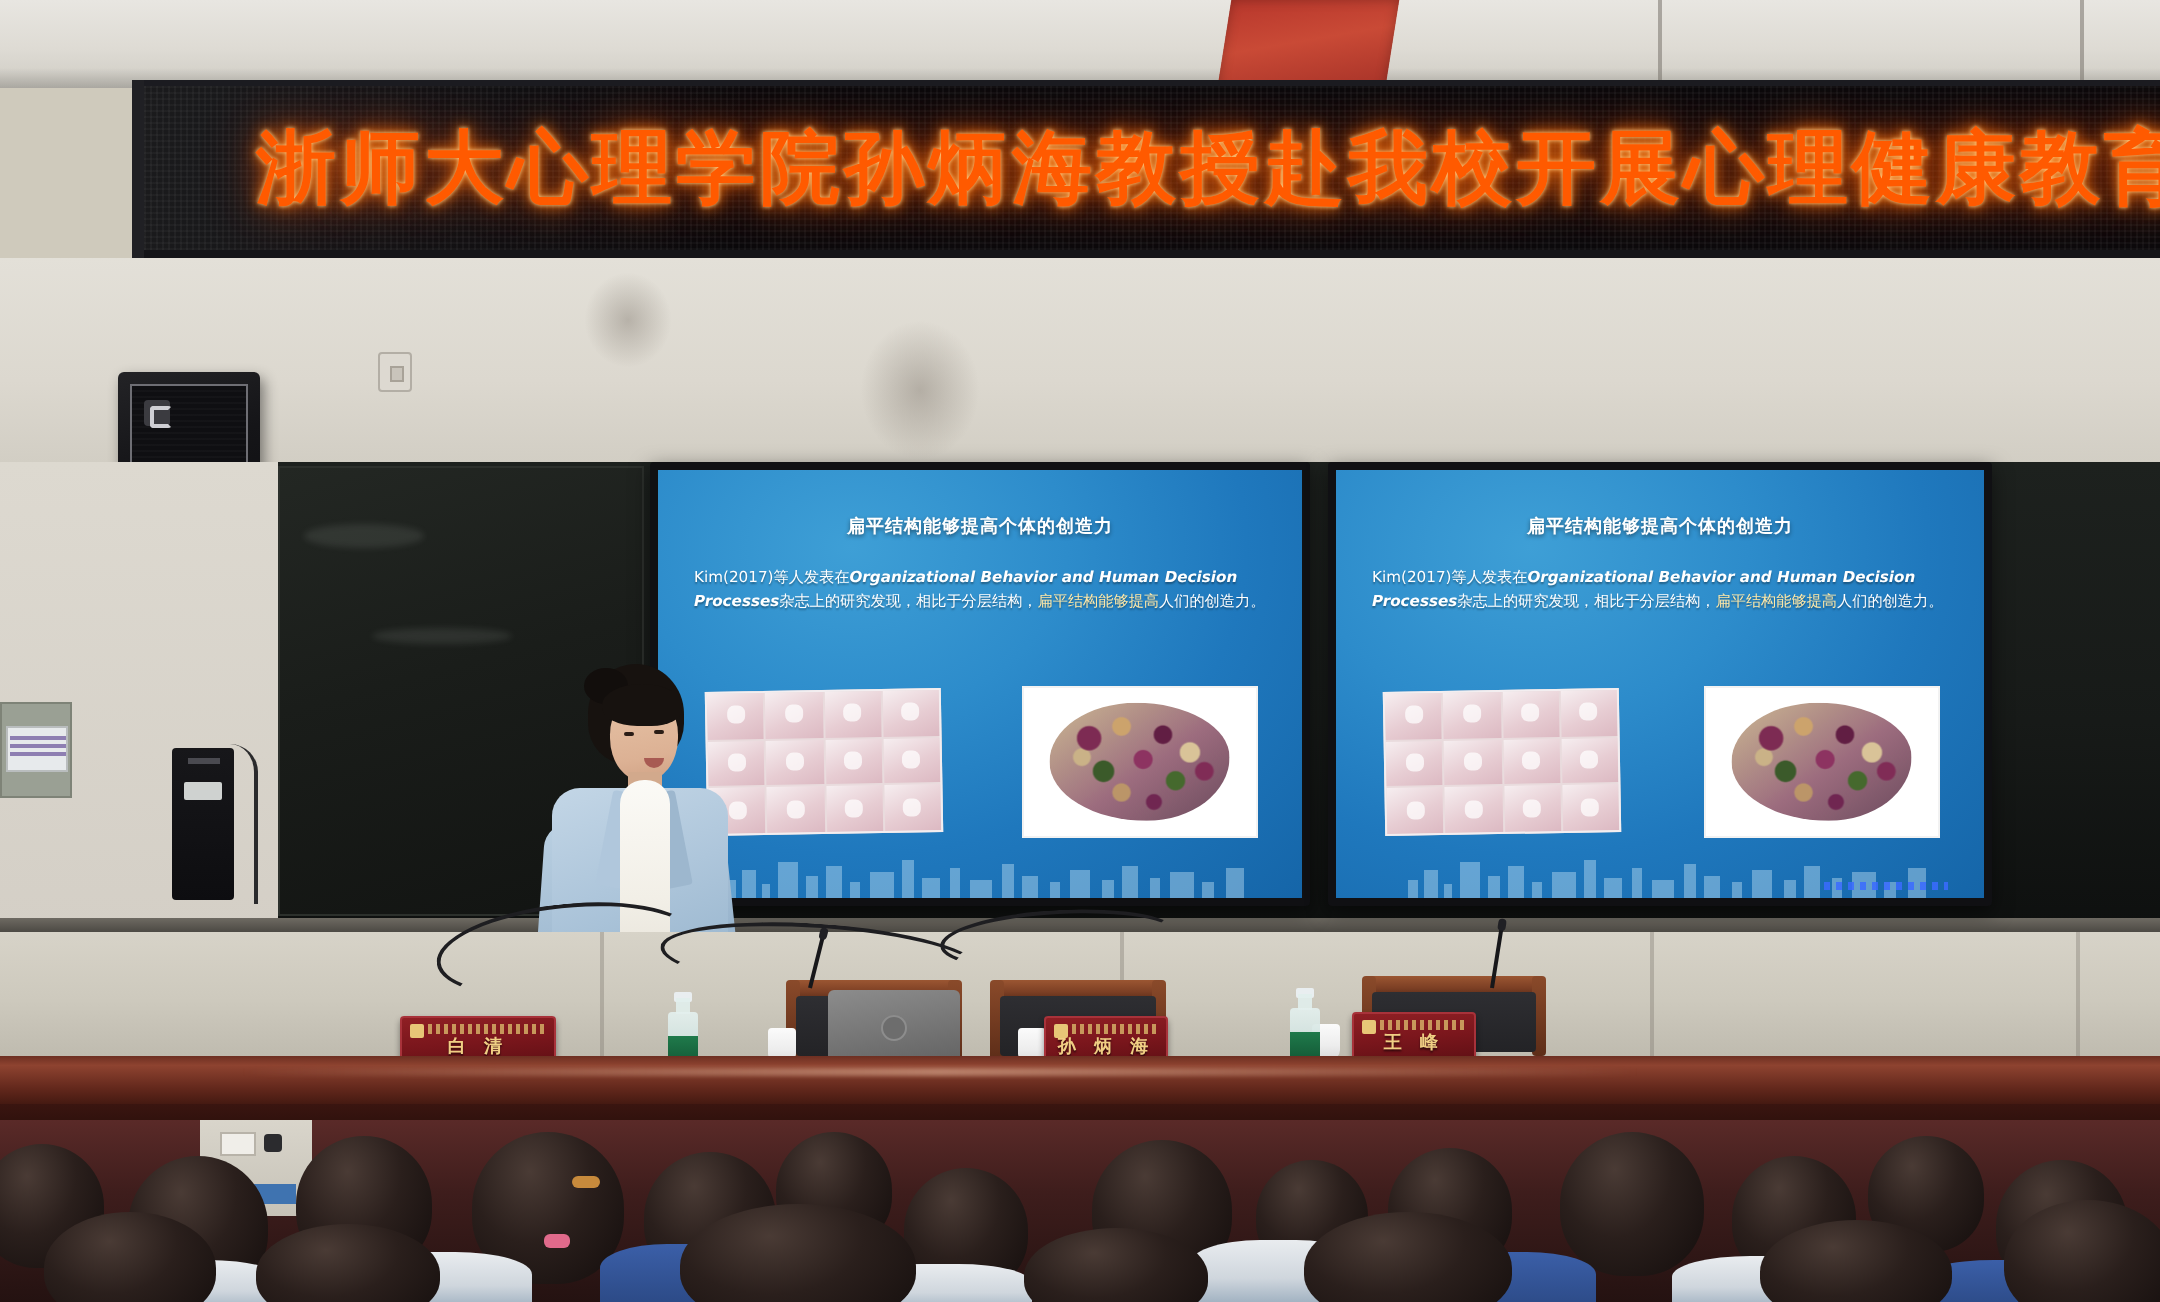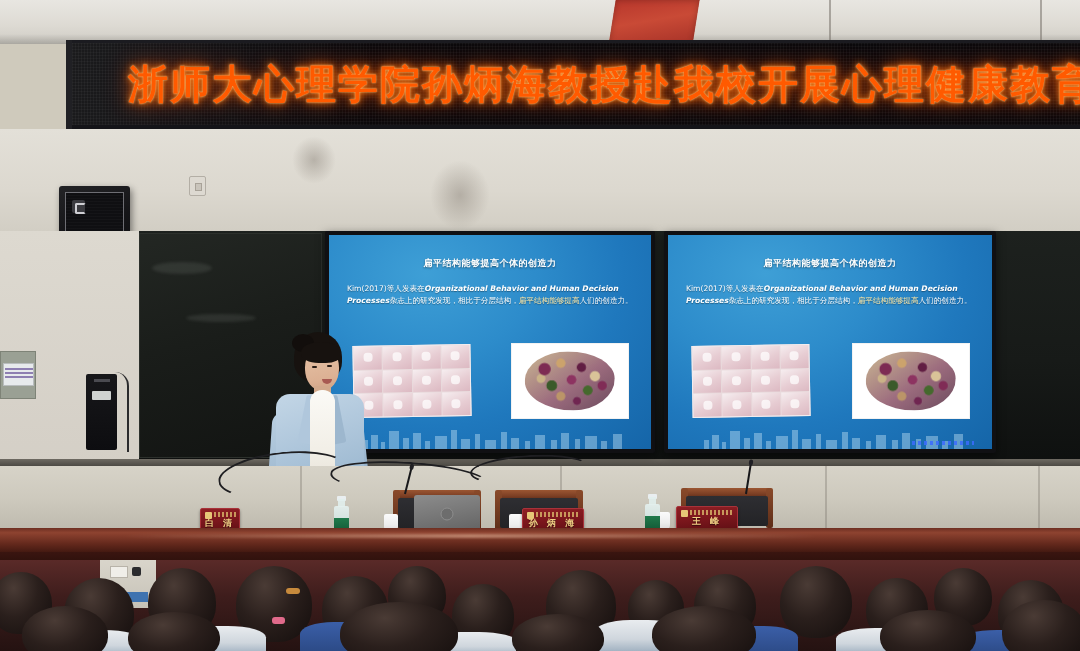--- a/index.html
+++ b/index.html
@@ -736,21 +736,21 @@
       <div class="body"></div>
       <div class="label"></div>
   </div>
   <div class="bottle" style="left:645px;top:494px">
     <div class="cap"></div>
       <div class="neck"></div>
       <div class="body"></div>
       <div class="label"></div>
   </div>
 
-  <div class="placard" style="left:200px;top:508px;width:40px;height:26px">
+  <div class="placard" style="left:200px;top:508px;width:78px;height:26px">
     <div class="p-logo"></div>
     <div class="p-org"></div>
     <div class="p-name" style="font-size:9px">白 清</div>
     <div class="p-rule"></div>
   </div>
 
   <div class="placard" style="left:522px;top:508px;width:62px;height:26px">
     <div class="p-logo"></div>
     <div class="p-org"></div>
     <div class="p-name" style="font-size:9px">孙 炳 海</div>

